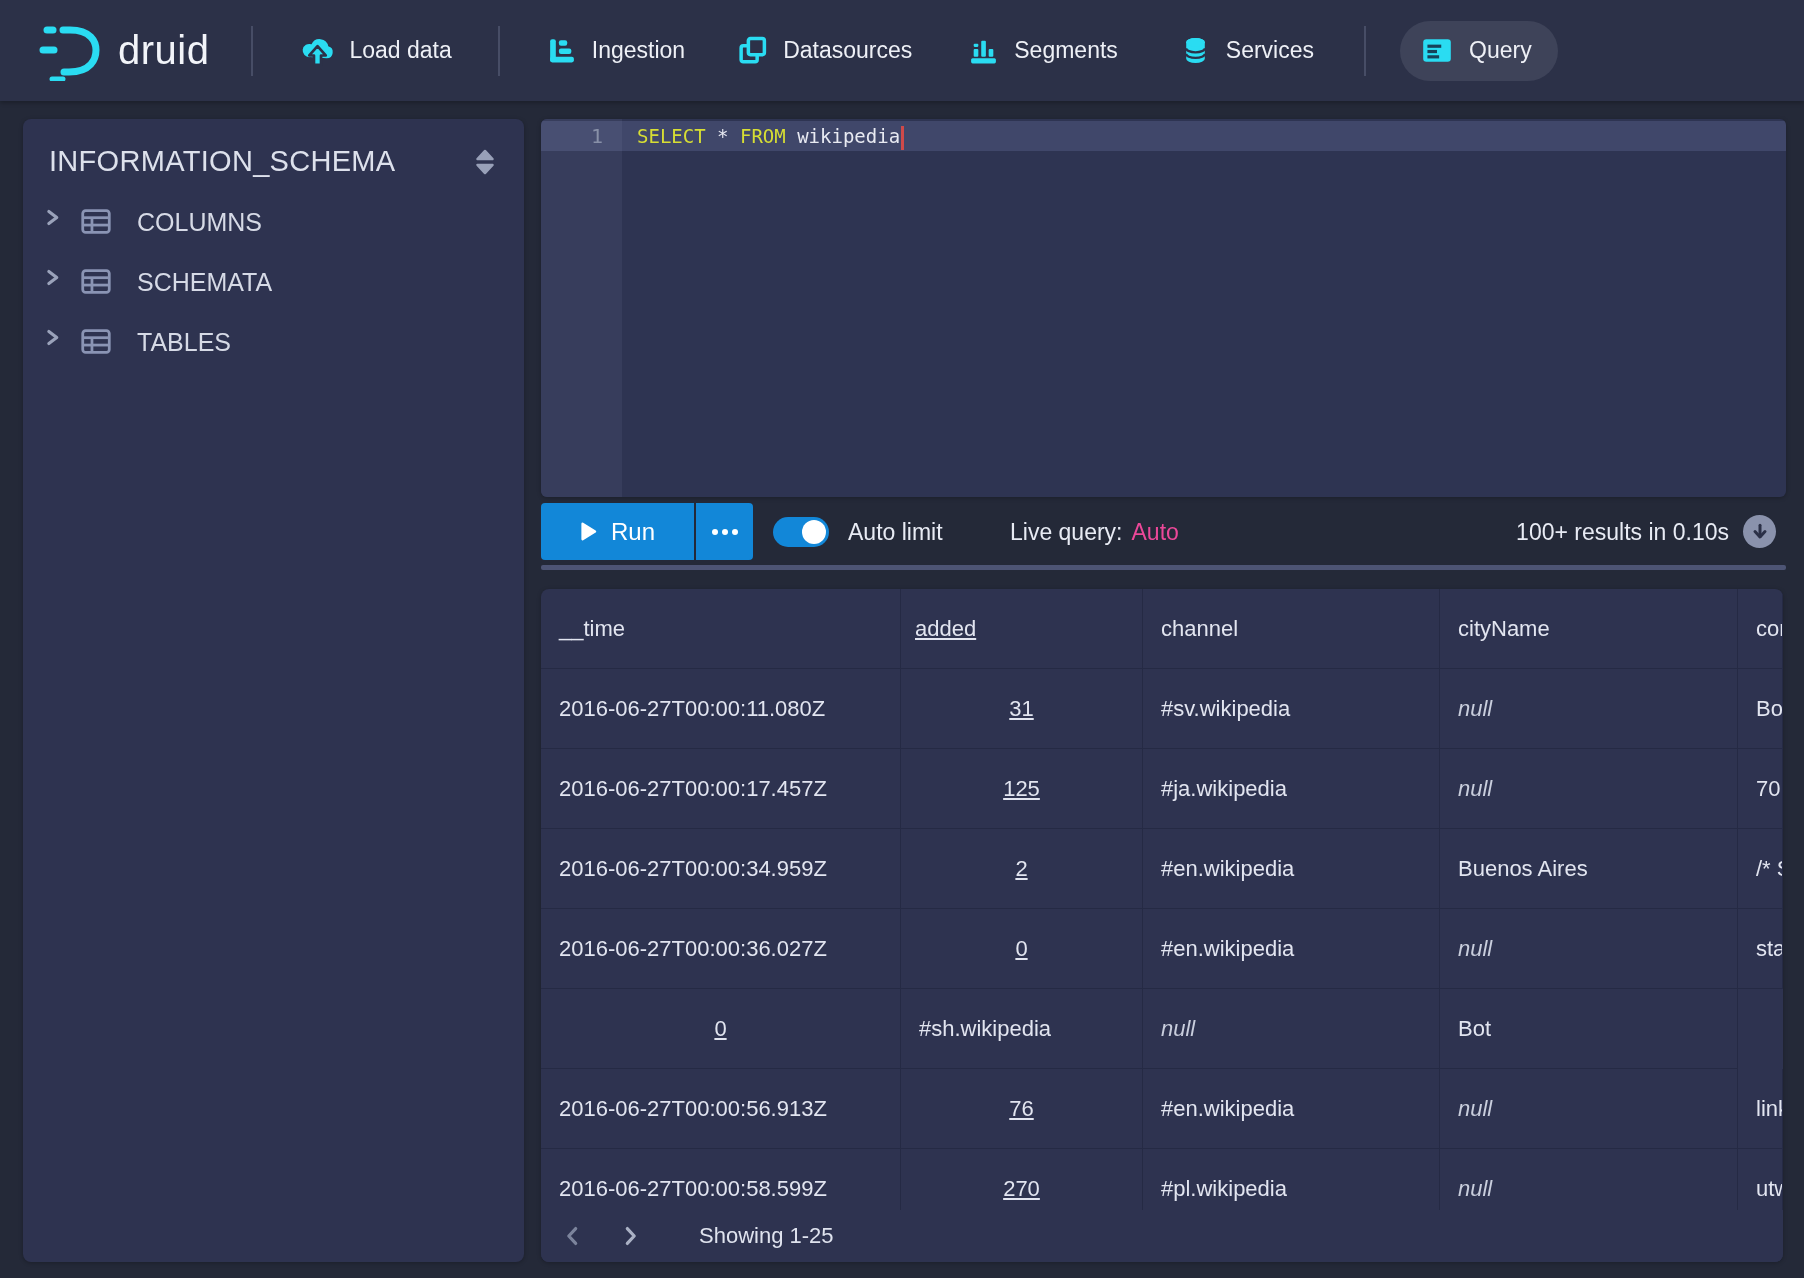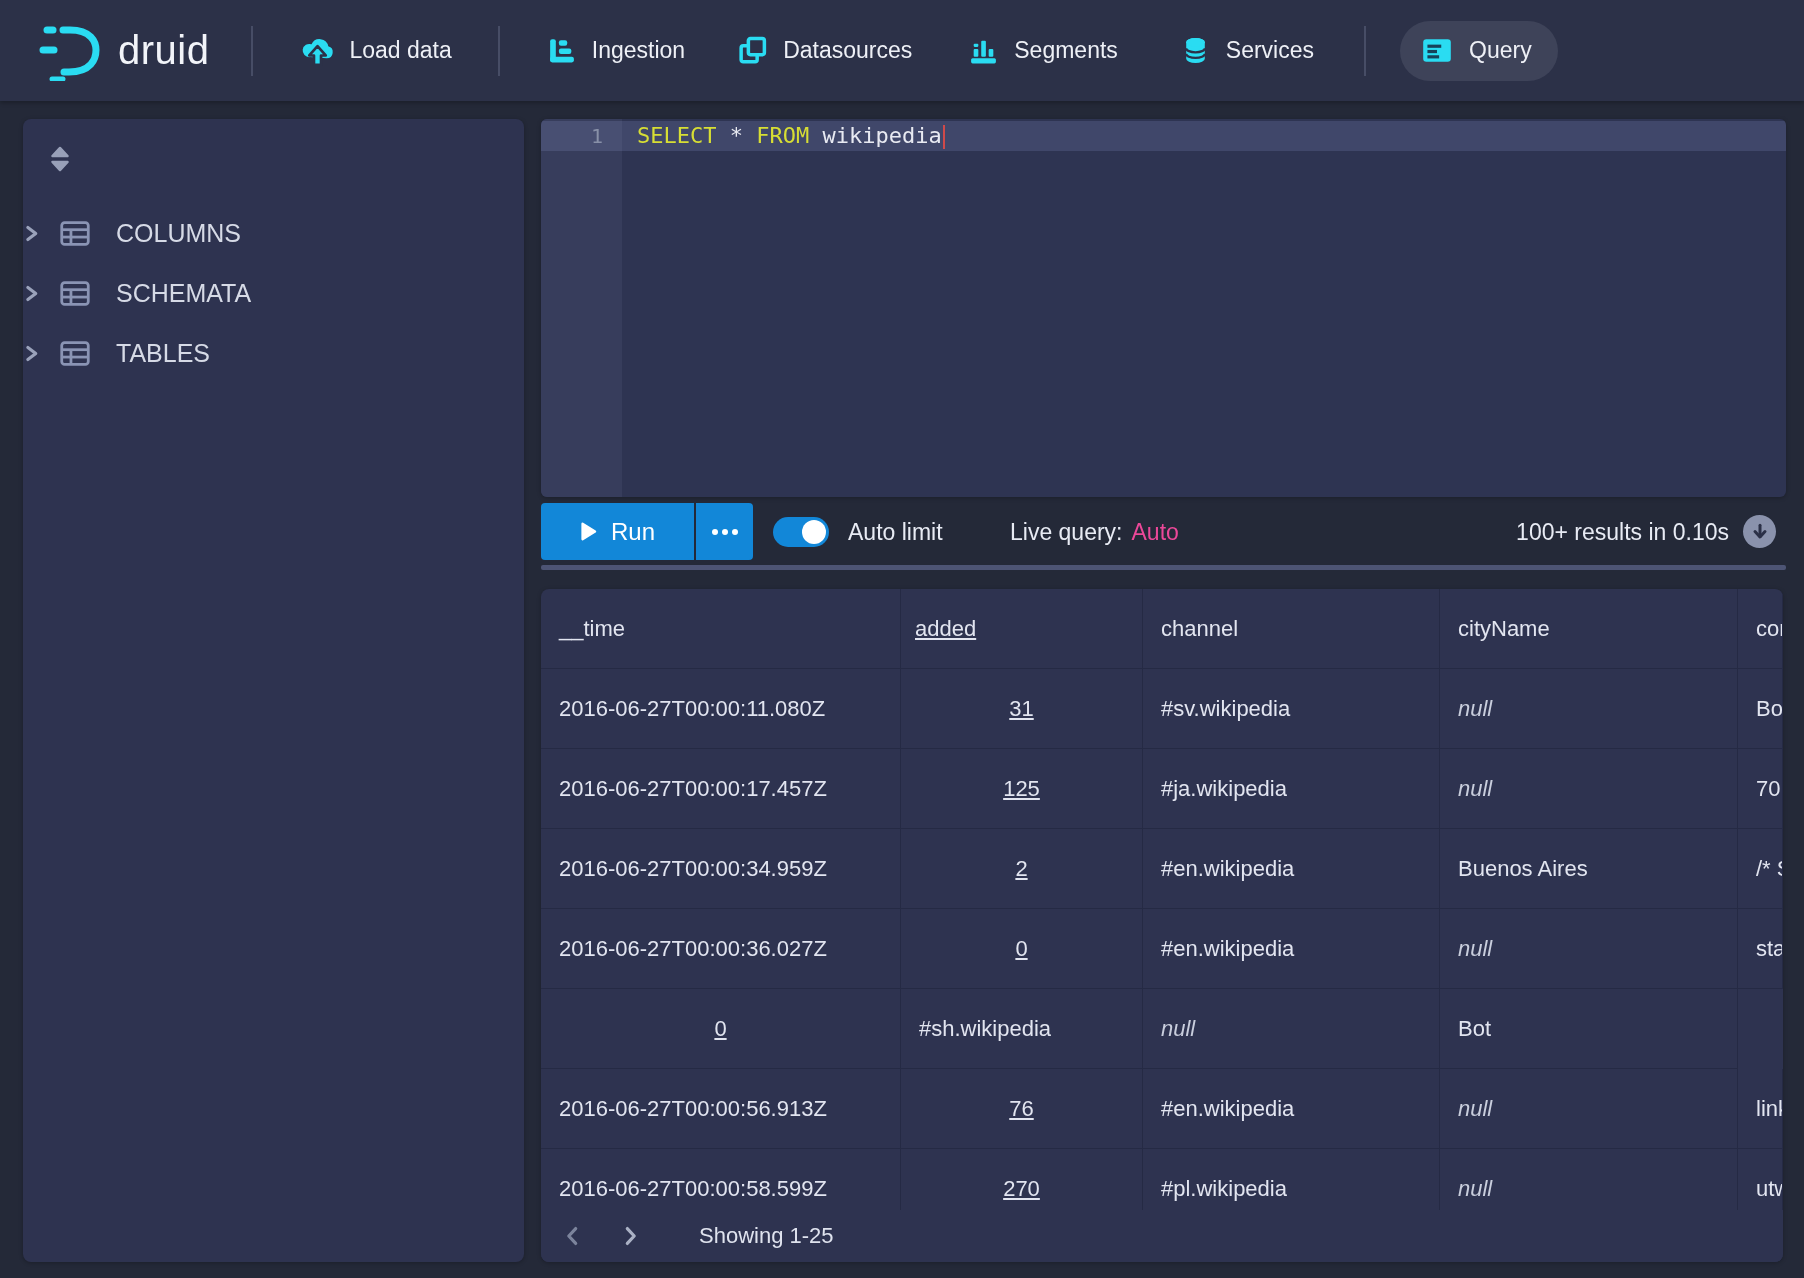--- a/index.html
+++ b/index.html
@@ -39,21 +39,21 @@
     position:absolute; left:23px; top:119px; width:501px; height:1143px;
     background:#2e3350; border-radius:8px; box-shadow:0 1px 4px rgba(0,0,0,0.25);
   }
   .schema-header {
     display:flex; align-items:center; justify-content:space-between;
     padding:26px 28px 0 26px;
   }
   .schema-title { font-size:29px; color:#dde1ec; letter-spacing:0.3px; }
   .tree { margin-top:30px; }
   .tree-item {
-    display:flex; align-items:center; height:60px; 
+    display:flex; height:60px; padding-left:21px;
     cursor:pointer; font-size:25px; color:#d6dae6;
   }
   .tree-item .chev { margin-right:20px; display:flex; }
   .tree-item .tbl-ic { margin-right:26px; display:flex; }
 
   
   .editor {
     position:absolute; left:541px; top:119px; width:1245px; height:378px;
     background:#2e3452; border-radius:6px; overflow:hidden;
     box-shadow:0 1px 4px rgba(0,0,0,0.25);
@@ -65,21 +65,21 @@
     position:absolute; left:0; top:2px; height:30px; width:100%;
     background:rgba(150,162,215,0.18);
   }
   .line-number {
     position:absolute; left:0; top:2px; width:62px; height:30px; line-height:30px;
     text-align:right; font-family:"DejaVu Sans Mono", monospace;
     font-size:20px; color:#8890a8;
   }
   .code-line {
     position:absolute; left:96px; top:2px; height:22px; line-height:30px;
-    font-family:"DejaVu Sans Mono", monospace; font-size:22px;
+    font-family:"DejaVu Sans Mono", monospace; font-size:19px;
     white-space:pre; color:#e8eaf2;
   }
   .tok-kw { color:#d7de34; }
   .tok-plain { color:#e8eaf2; }
   .caret {
     display:inline-block; width:2.5px; height:24px; background:#cf4a4a;
     vertical-align:middle; margin-left:1px;
   }
 
   
@@ -227,20 +227,21 @@
           <rect x="7" y="15" width="9" height="3"></rect>
           <rect x="7" y="20" width="11" height="3"></rect>
         </g>
       </svg>
       <span>Query</span>
     </div>
   </div>
 
   <div class="sidebar">
     <div class="schema-header">
+      <span class="schema-title">INFORMATION_SCHEMA</span>
       <svg width="22" height="28" viewBox="0 0 18 24">
         <g fill="#98a0b8" stroke="#98a0b8" stroke-width="2" stroke-linejoin="round">
           <polygon points="9,2.5 15.5,9.5 2.5,9.5"></polygon>
           <polygon points="2.5,14.5 15.5,14.5 9,21.5"></polygon>
         </g>
       </svg>
     </div>
     <div class="tree">
       <div class="tree-item">
         <span class="chev">

